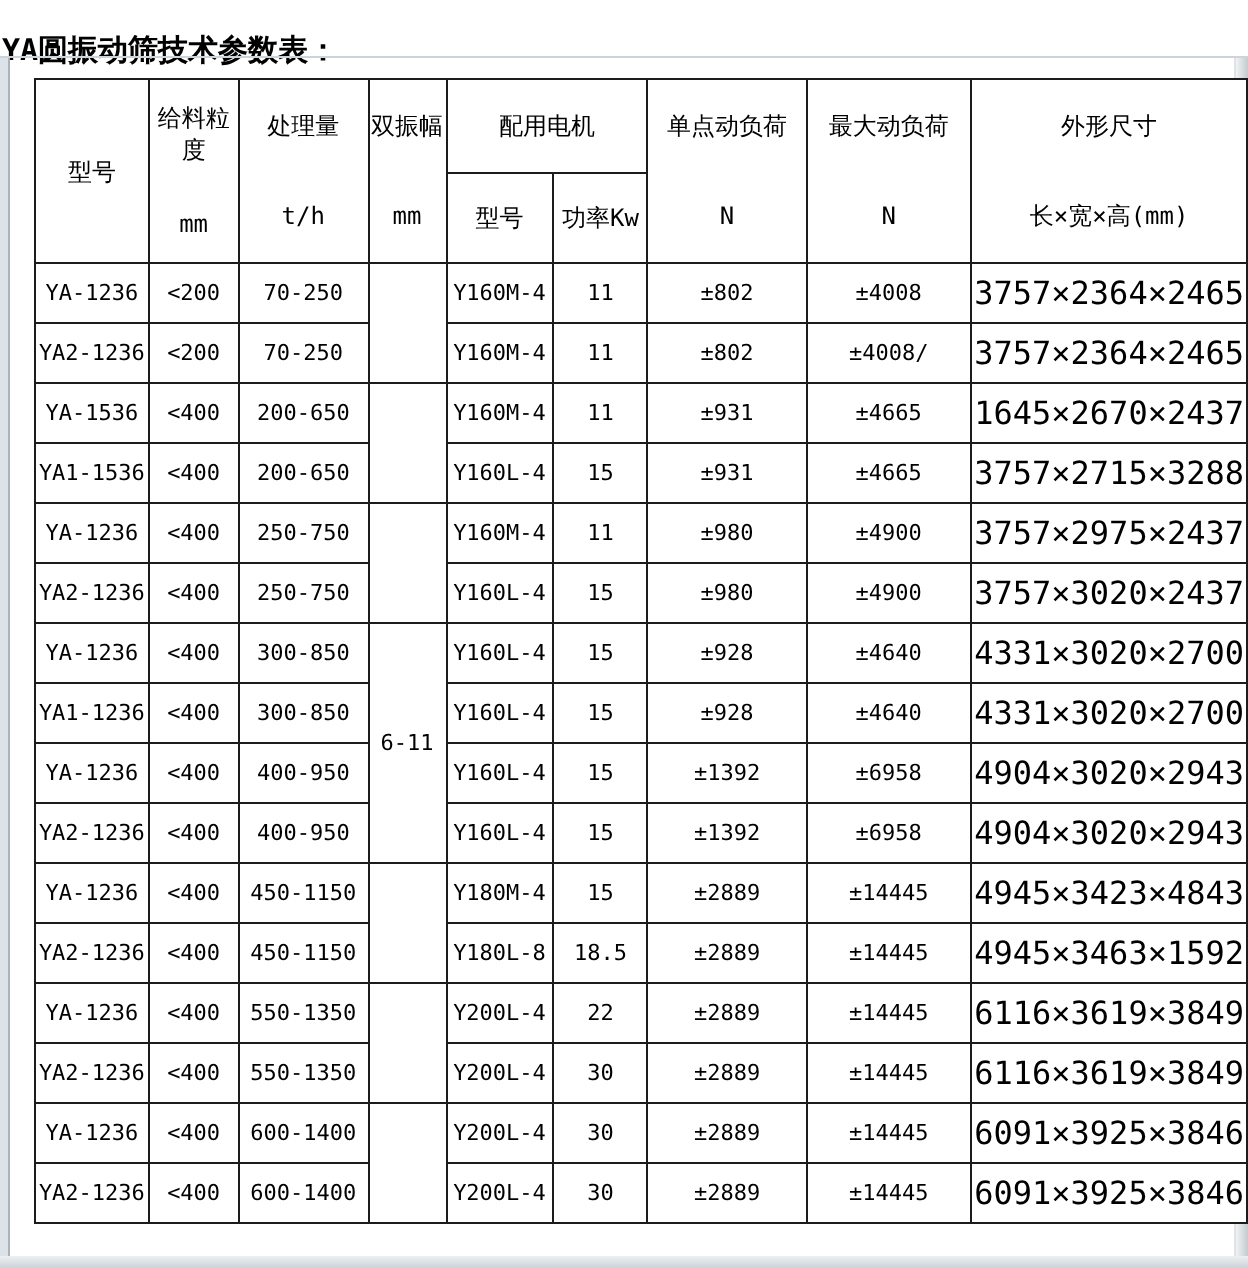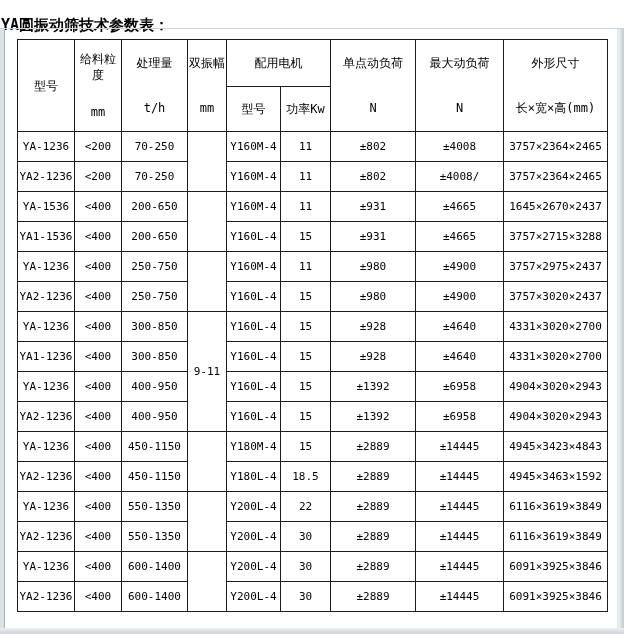--- a/index.html
+++ b/index.html
@@ -69,21 +69,21 @@
     align-items: center;
     height: 90px;
   }
   .hone {
     display: flex;
     justify-content: center;
     align-items: center;
     height: 100%;
   }
   .spec td { font-size: 11px; height: 30px; white-space: nowrap; }
-  .spec td.dims { font-size: 11px; }
+  .spec td.dims { font-size: 16px; }
   .spec td.amp { font-size: 11px; }
 </style>
 </head>
 <body>
 
 <div class="page-title">YA圆振动筛技术参数表：</div>
 
 <div class="frame-top-line"></div>
 <div class="edge-left"></div>
 <div class="edge-right"></div>
@@ -218,21 +218,21 @@
         <td>Y160L-4</td>
         <td>15</td>
         <td>±980</td>
         <td>±4900</td>
         <td class="dims">3757×3020×2437</td>
       </tr>
       <tr>
         <td>YA-1236</td>
         <td>&lt;400</td>
         <td>300-850</td>
-        <td rowspan="4" class="amp">9-11</td>
+        <td rowspan="4" class="amp">6-11</td>
         <td>Y160L-4</td>
         <td>15</td>
         <td>±928</td>
         <td>±4640</td>
         <td class="dims">4331×3020×2700</td>
       </tr>
       <tr>
         <td>YA1-1236</td>
         <td>&lt;400</td>
         <td>300-850</td>
@@ -270,21 +270,21 @@
         <td>Y180M-4</td>
         <td>15</td>
         <td>±2889</td>
         <td>±14445</td>
         <td class="dims">4945×3423×4843</td>
       </tr>
       <tr>
         <td>YA2-1236</td>
         <td>&lt;400</td>
         <td>450-1150</td>
-        <td>Y180L-4</td>
+        <td>Y180L-8</td>
         <td>18.5</td>
         <td>±2889</td>
         <td>±14445</td>
         <td class="dims">4945×3463×1592</td>
       </tr>
       <tr>
         <td>YA-1236</td>
         <td>&lt;400</td>
         <td>550-1350</td>
         <td rowspan="2" class="amp"></td>

